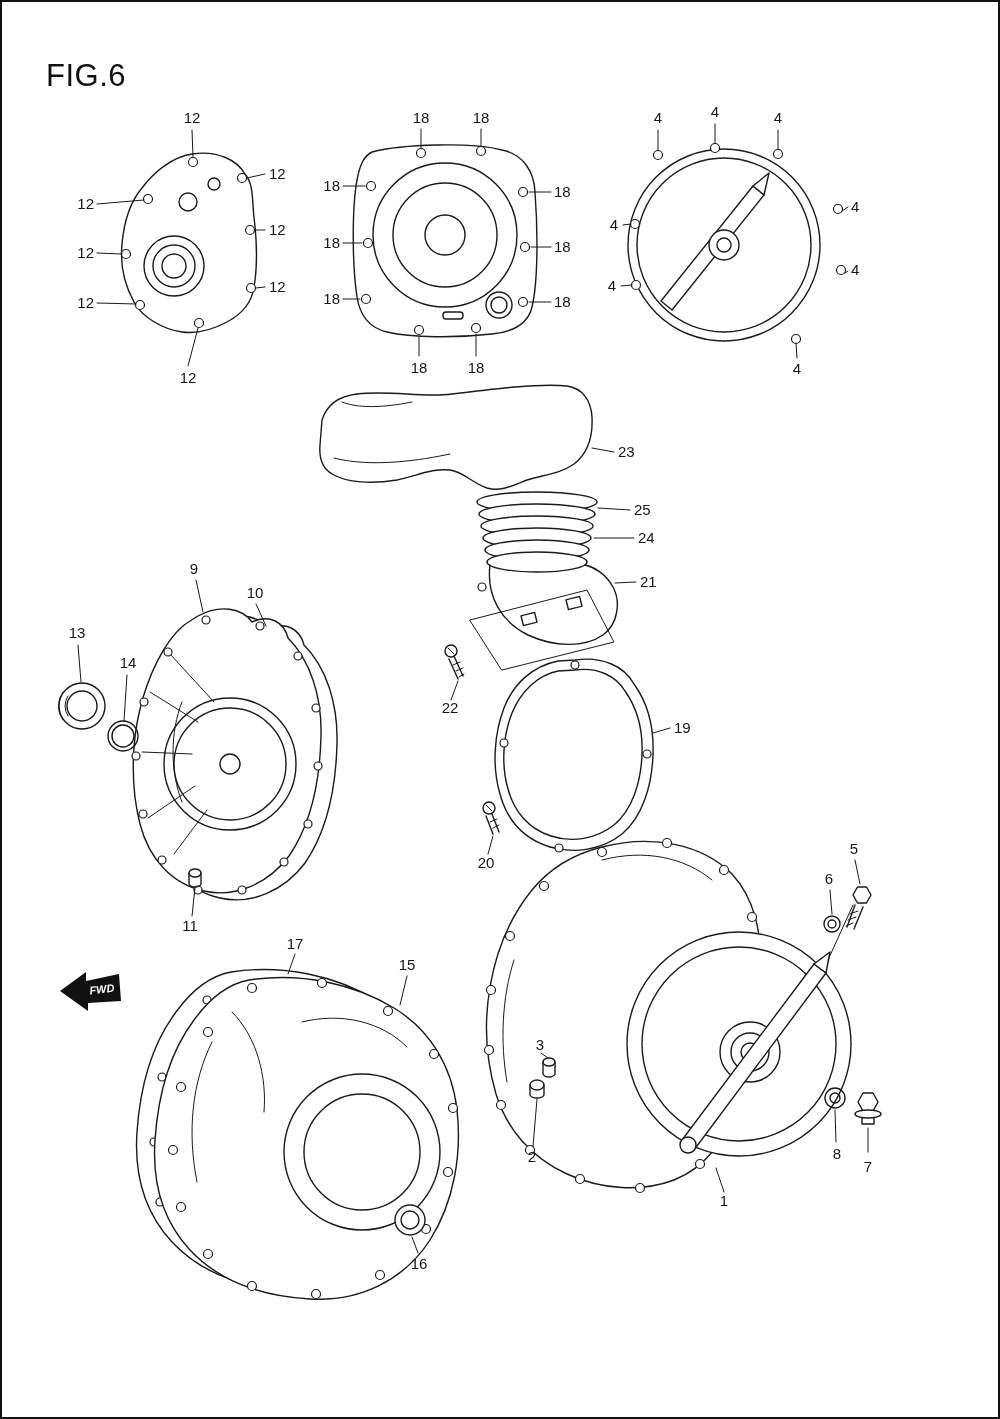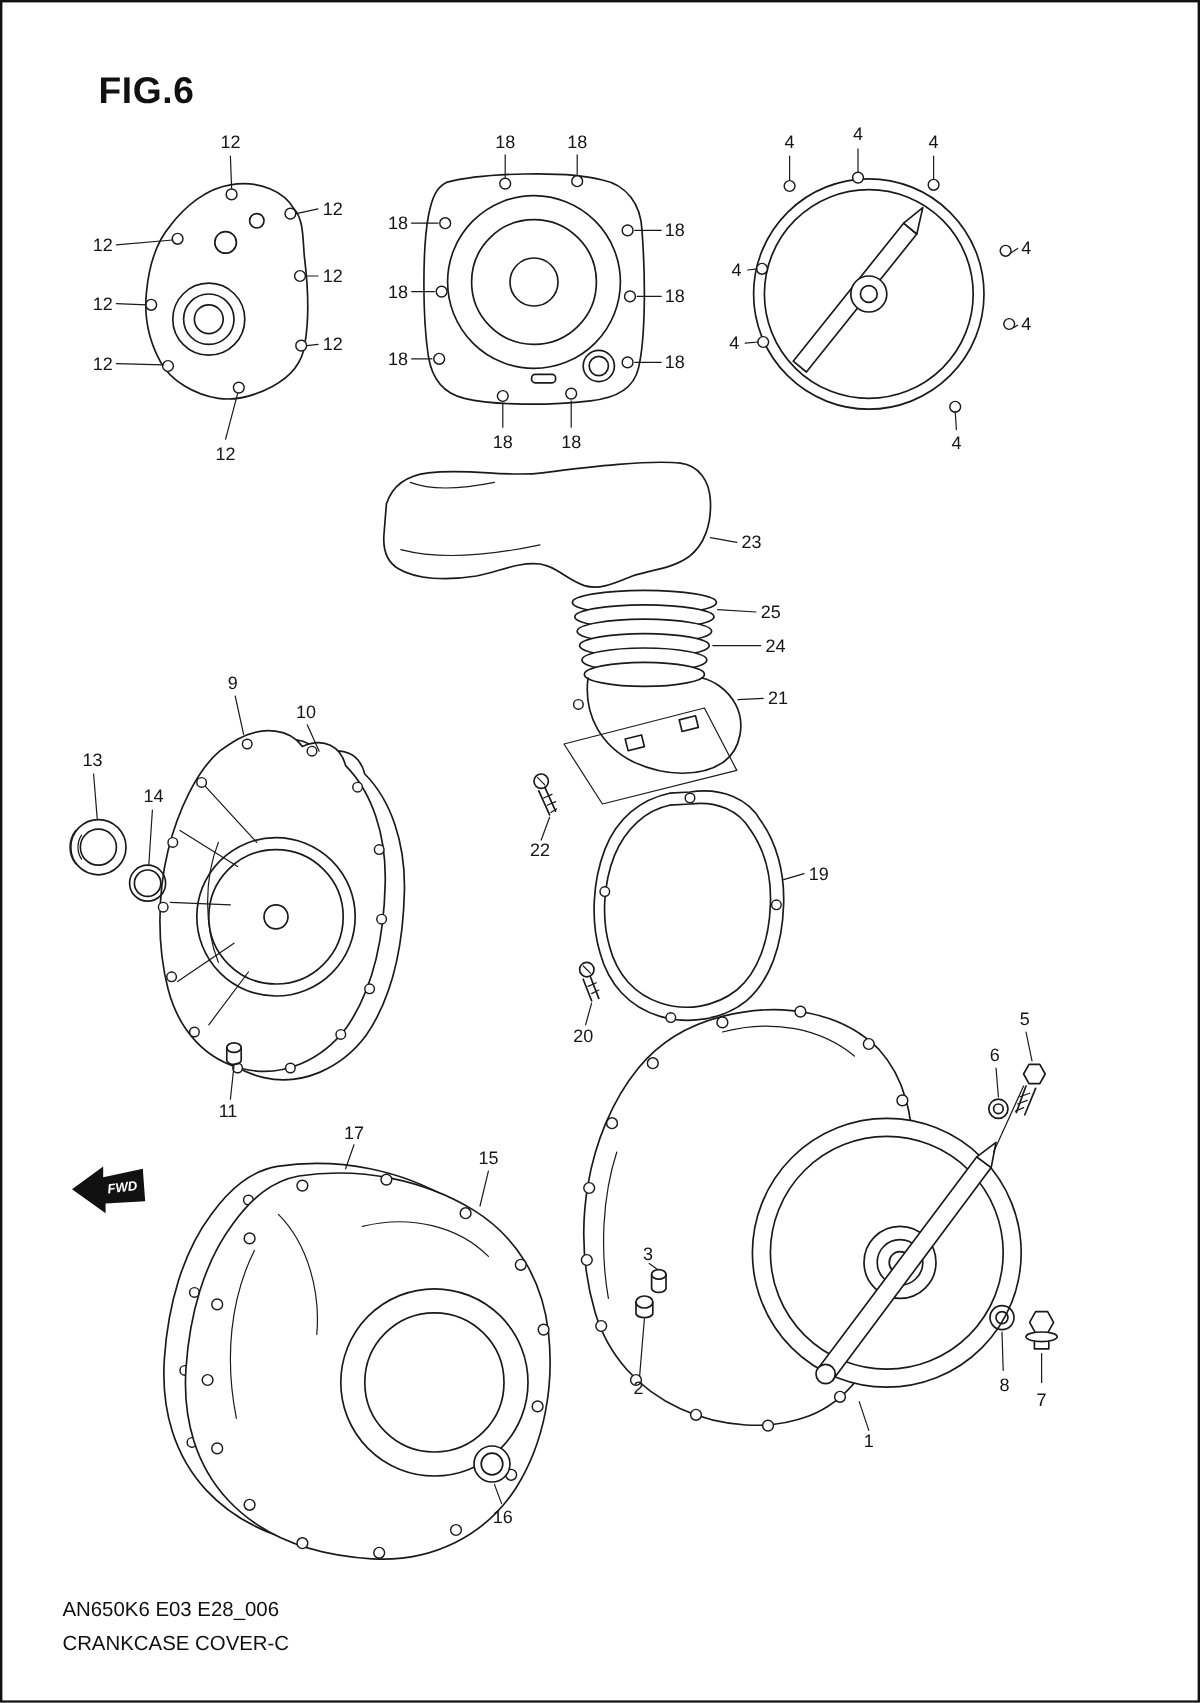--- a/index.html
+++ b/index.html
@@ -8,21 +8,21 @@
     width:1000px;height:1419px;
     background:#ffffff;
     border:2px solid #111;
     box-sizing:border-box;
     overflow:hidden;
     font-family:"Liberation Sans", sans-serif;
     color:#111;
   }
   .fig-title{
     position:absolute;left:44px;top:56px;
-    font-size:31px;font-weight:bold;letter-spacing:0.5px;margin-left:36px;
+    font-size:31px;font-weight:normal;letter-spacing:0.5px;
   }
   .footer{position:absolute;left:50px;top:1326px;font-size:17px;line-height:28px;}
   .footer div{white-space:pre;}
   svg{position:absolute;left:0;top:0;}
   svg .art path, svg .art circle, svg .art ellipse, svg .art line, svg .art rect{
     fill:none;stroke:#1a1a1a;stroke-width:1.4;stroke-linecap:round;stroke-linejoin:round;
   }
   svg .fw{fill:#ffffff !important;}
   svg .thin{stroke-width:1 !important;}
   svg .bh{fill:#ffffff !important;stroke-width:1.2 !important;}
@@ -330,18 +330,14 @@
     <g class="art">
       <path class="fw" d="M856,1100 L861,1091 L871,1091 L876,1100 L871,1109 L861,1109 Z"></path>
       <ellipse class="fw" cx="866" cy="1112" rx="13" ry="4"></ellipse>
       <path d="M860,1116 L860,1122 M872,1116 L872,1122 M860,1122 L872,1122"></path>
       <path class="thin" d="M866,1150 L866,1126"></path>
       <text x="866" y="1170" text-anchor="middle">7</text>
     </g>
 
   </svg>
 
-  <div class="footer">
-    <div>AN650K6 E03 E28_006</div>
-    <div>CRANKCASE COVER-C</div>
-  </div>
 
 </div>
 
 </body></html>

